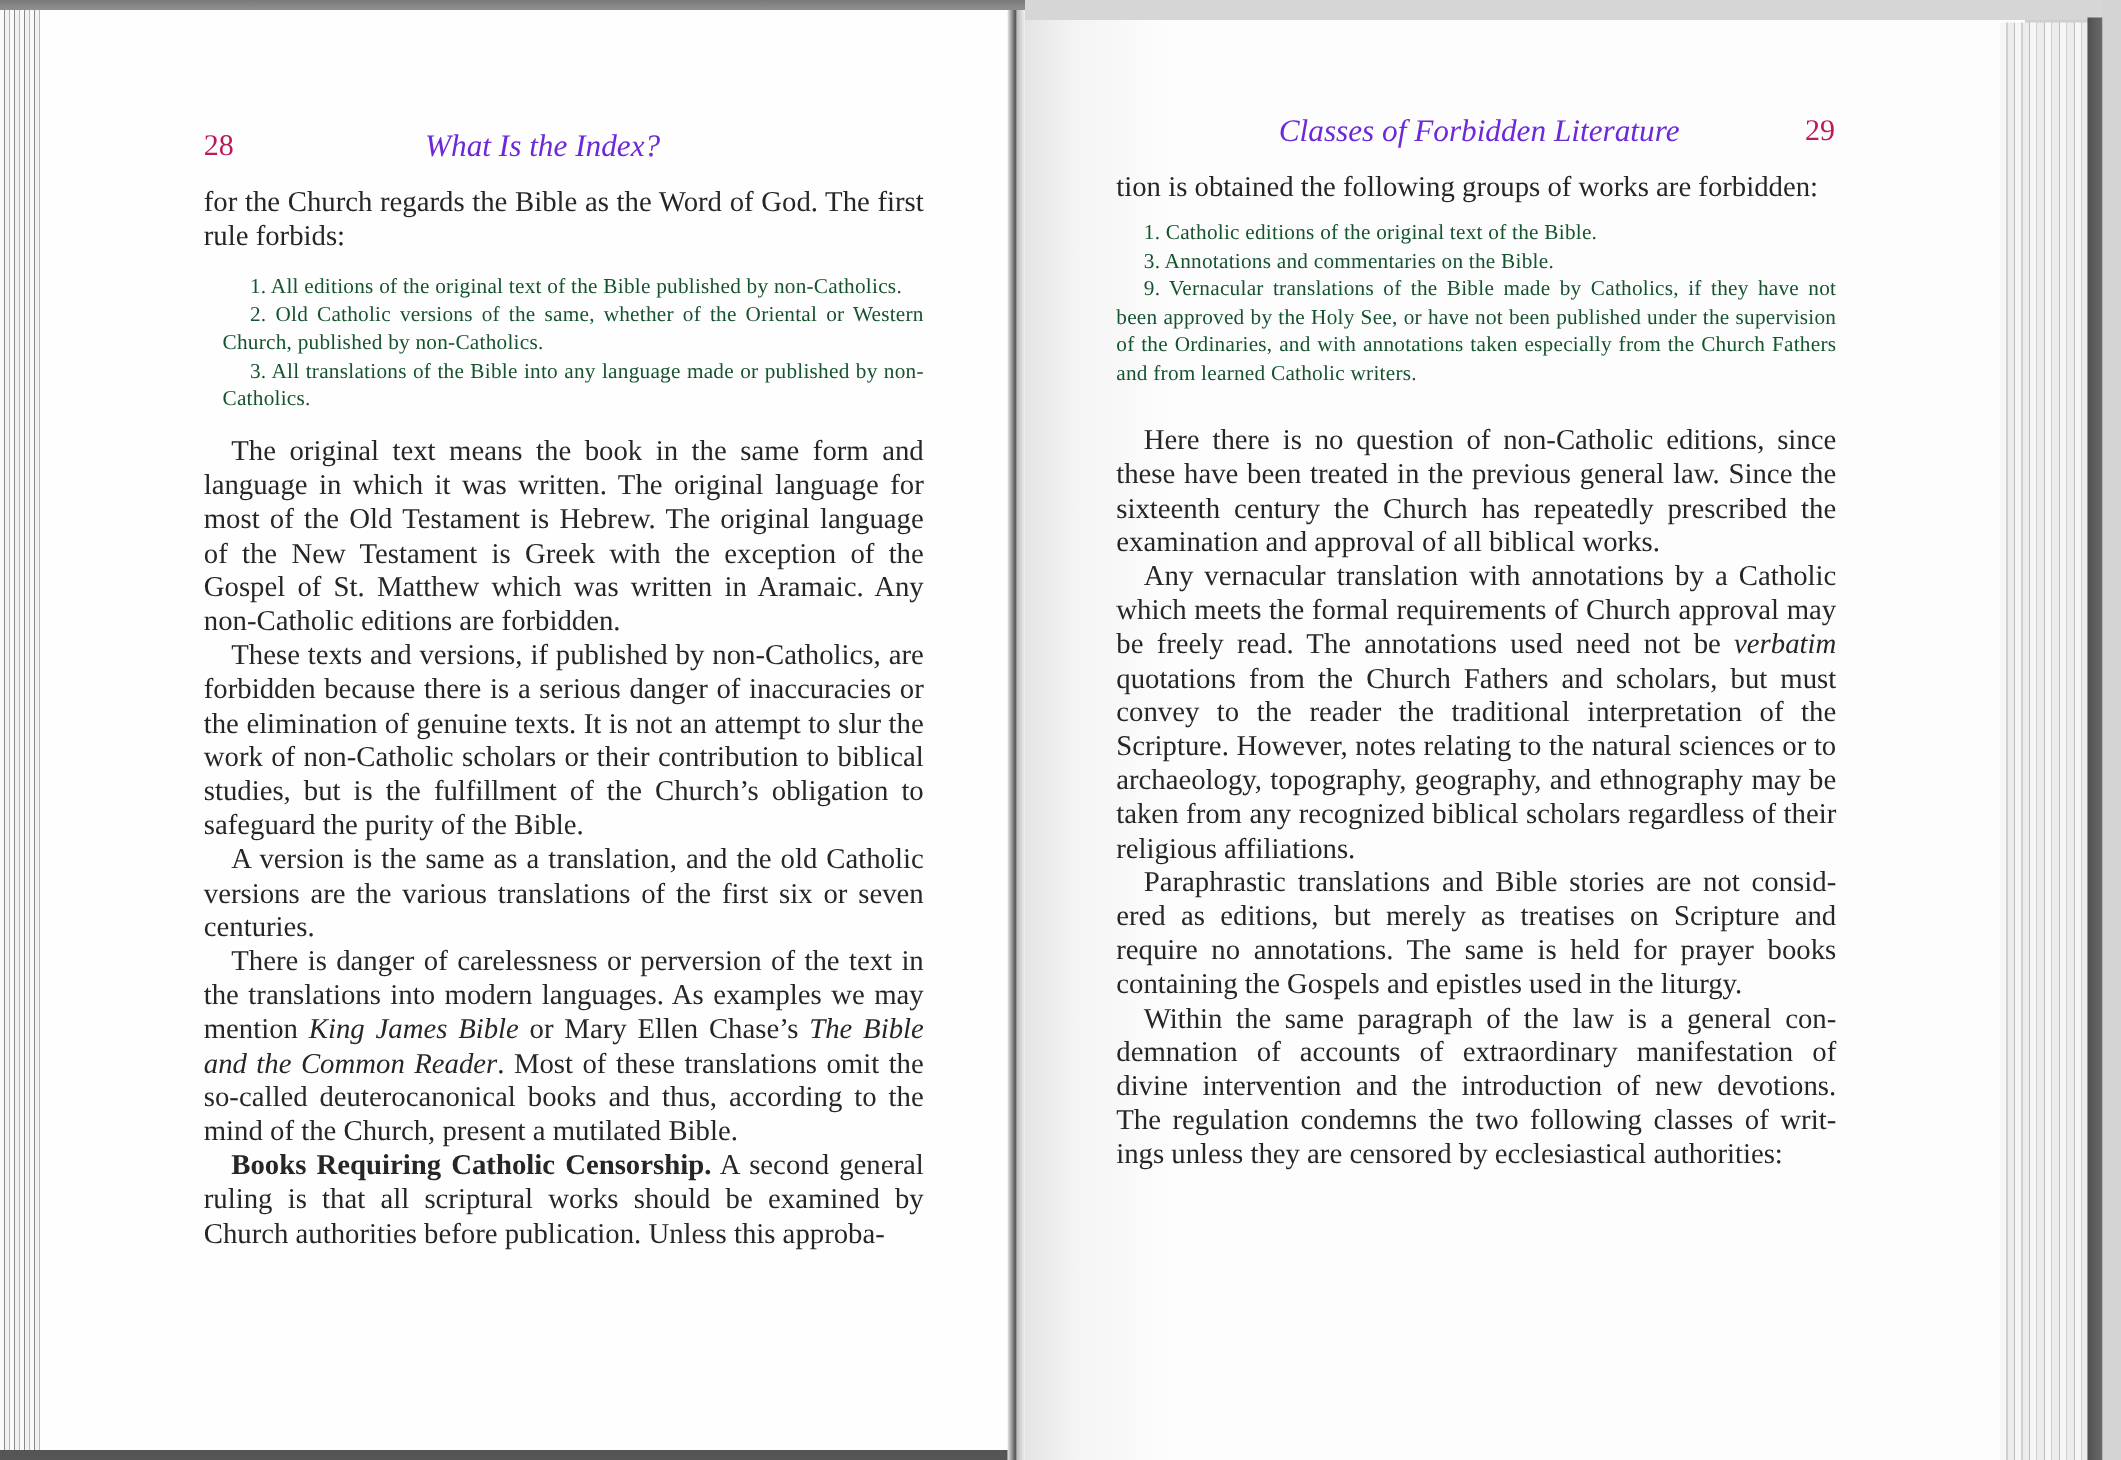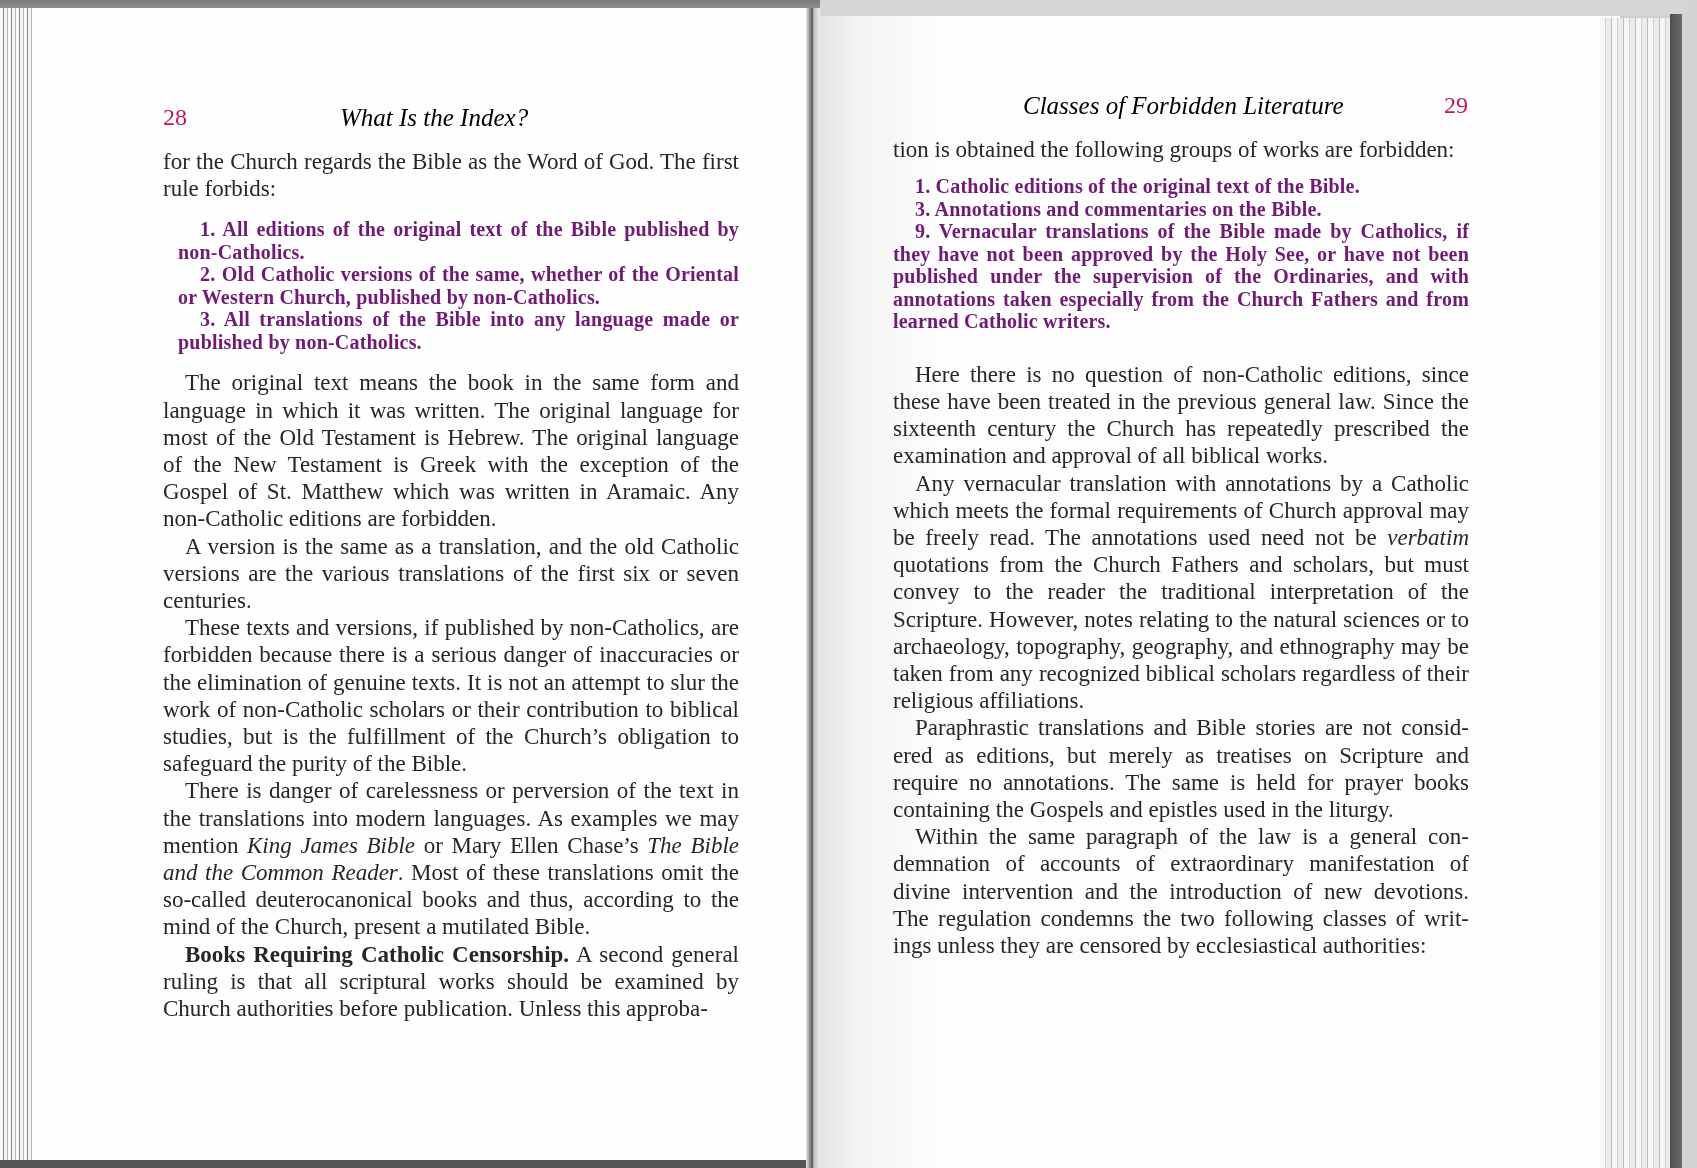--- a/index.html
+++ b/index.html
@@ -41,32 +41,32 @@
     background:repeating-linear-gradient(90deg,#f6f6f6 0 5px,#cfcfcf 5px 6px,#ececec 6px 11px,#bcbcbc 11px 12px);
   }
   .cover-right {
     position:absolute; left:1670px; top:14px; width:12px; height:1154px;
     background:linear-gradient(90deg,#505050,#6a6a6a);
   }
   .cover-right-bg {
     position:absolute; left:1682px; top:0; width:15px; height:1168px; background:#d4d4d4;
   }
 
-  .running-head { position:absolute; font-size:24px; color:#000000; }
+  .running-head { position:absolute; font-size:24px; color:#6d28d9; }
   .folio { position:absolute; font-size:24px; color:#be185d; }
   .italic { font-style:italic; }
 
   .body-text {
     position:absolute; text-align:justify;
     font-size:23px; line-height:27.2px; color:#262626;
   }
   .body-text p { margin:0; text-indent:22px; hyphens:manual; }
   .body-text p.noindent { text-indent:0; }
   .list {
-    font-size:20px; line-height:22.5px; color:#701a75; letter-spacing:0.2px;font-weight:bold;
+    font-size:17px; line-height:22.5px; color:#14532d; letter-spacing:0.2px;
   }
   .list p { text-indent:22px; margin:0; }
   .bold { font-weight:bold; }
 </style>
 </head>
 <body>
 
 <div class="cover-top"></div>
 <div class="cover-top-right"></div>
 <div class="page-edges-left"></div>
@@ -83,22 +83,22 @@
 
 <div class="body-text" style="left:163px; top:148px; width:576px;">
   <p class="noindent">for the Church regards the Bible as the Word of God. The first rule forbids:</p>
   <div class="list" style="margin-top:16px;margin-left:15px;">
     <p>1. All editions of the original text of the Bible published by non-Catholics.</p>
     <p>2. Old Catholic versions of the same, whether of the Oriental or Western Church, published by non-Catholics.</p>
     <p>3. All translations of the Bible into any language made or pub­lished by non-Catholics.</p>
   </div>
   <div style="margin-top:16px;"></div>
   <p>The original text means the book in the same form and language in which it was written. The original language for most of the Old Testament is Hebrew. The original language of the New Testament is Greek with the exception of the Gospel of St. Matthew which was written in Aramaic. Any non-Catholic editions are forbidden.</p>
+  <p>These texts and versions, if published by non-Catholics, are forbidden because there is a serious danger of inaccura­cies or the elimination of genuine texts. It is not an attempt to slur the work of non-Catholic scholars or their contribu­tion to biblical studies, but is the fulfillment of the Church’s obligation to safeguard the purity of the Bible.</p>
   <p>A version is the same as a translation, and the old Catholic versions are the various translations of the first six or seven centuries.</p>
-  <p>These texts and versions, if published by non-Catholics, are forbidden because there is a serious danger of inaccura­cies or the elimination of genuine texts. It is not an attempt to slur the work of non-Catholic scholars or their contribu­tion to biblical studies, but is the fulfillment of the Church’s obligation to safeguard the purity of the Bible.</p>
   <p><span>There is danger of carelessness or perversion of the text in the translations into modern languages. As examples we may mention </span><span class="italic">King James Bible</span><span> or Mary Ellen Chase’s </span><span class="italic">The Bible and the Common Reader</span><span>. Most of these translations omit the so-called deuterocanonical books and thus, accord­ing to the mind of the Church, present a mutilated Bible.</span></p>
   <p><span class="bold">Books Requiring Catholic Censorship.</span><span> A second general ruling is that all scriptural works should be examined by Church authorities before publication. Unless this approba-</span></p>
 </div>
 
 <div class="running-head italic" style="left:1023px; top:92px; font-size:25px;">Classes of Forbidden Literature</div>
 <div class="folio" style="left:1444px; top:92px;">29</div>
 
 <div class="body-text" style="left:893px; top:136px; width:576px;">
   <p class="noindent">tion is obtained the following groups of works are forbidden:</p>
   <div class="list" style="margin-top:12px;">

